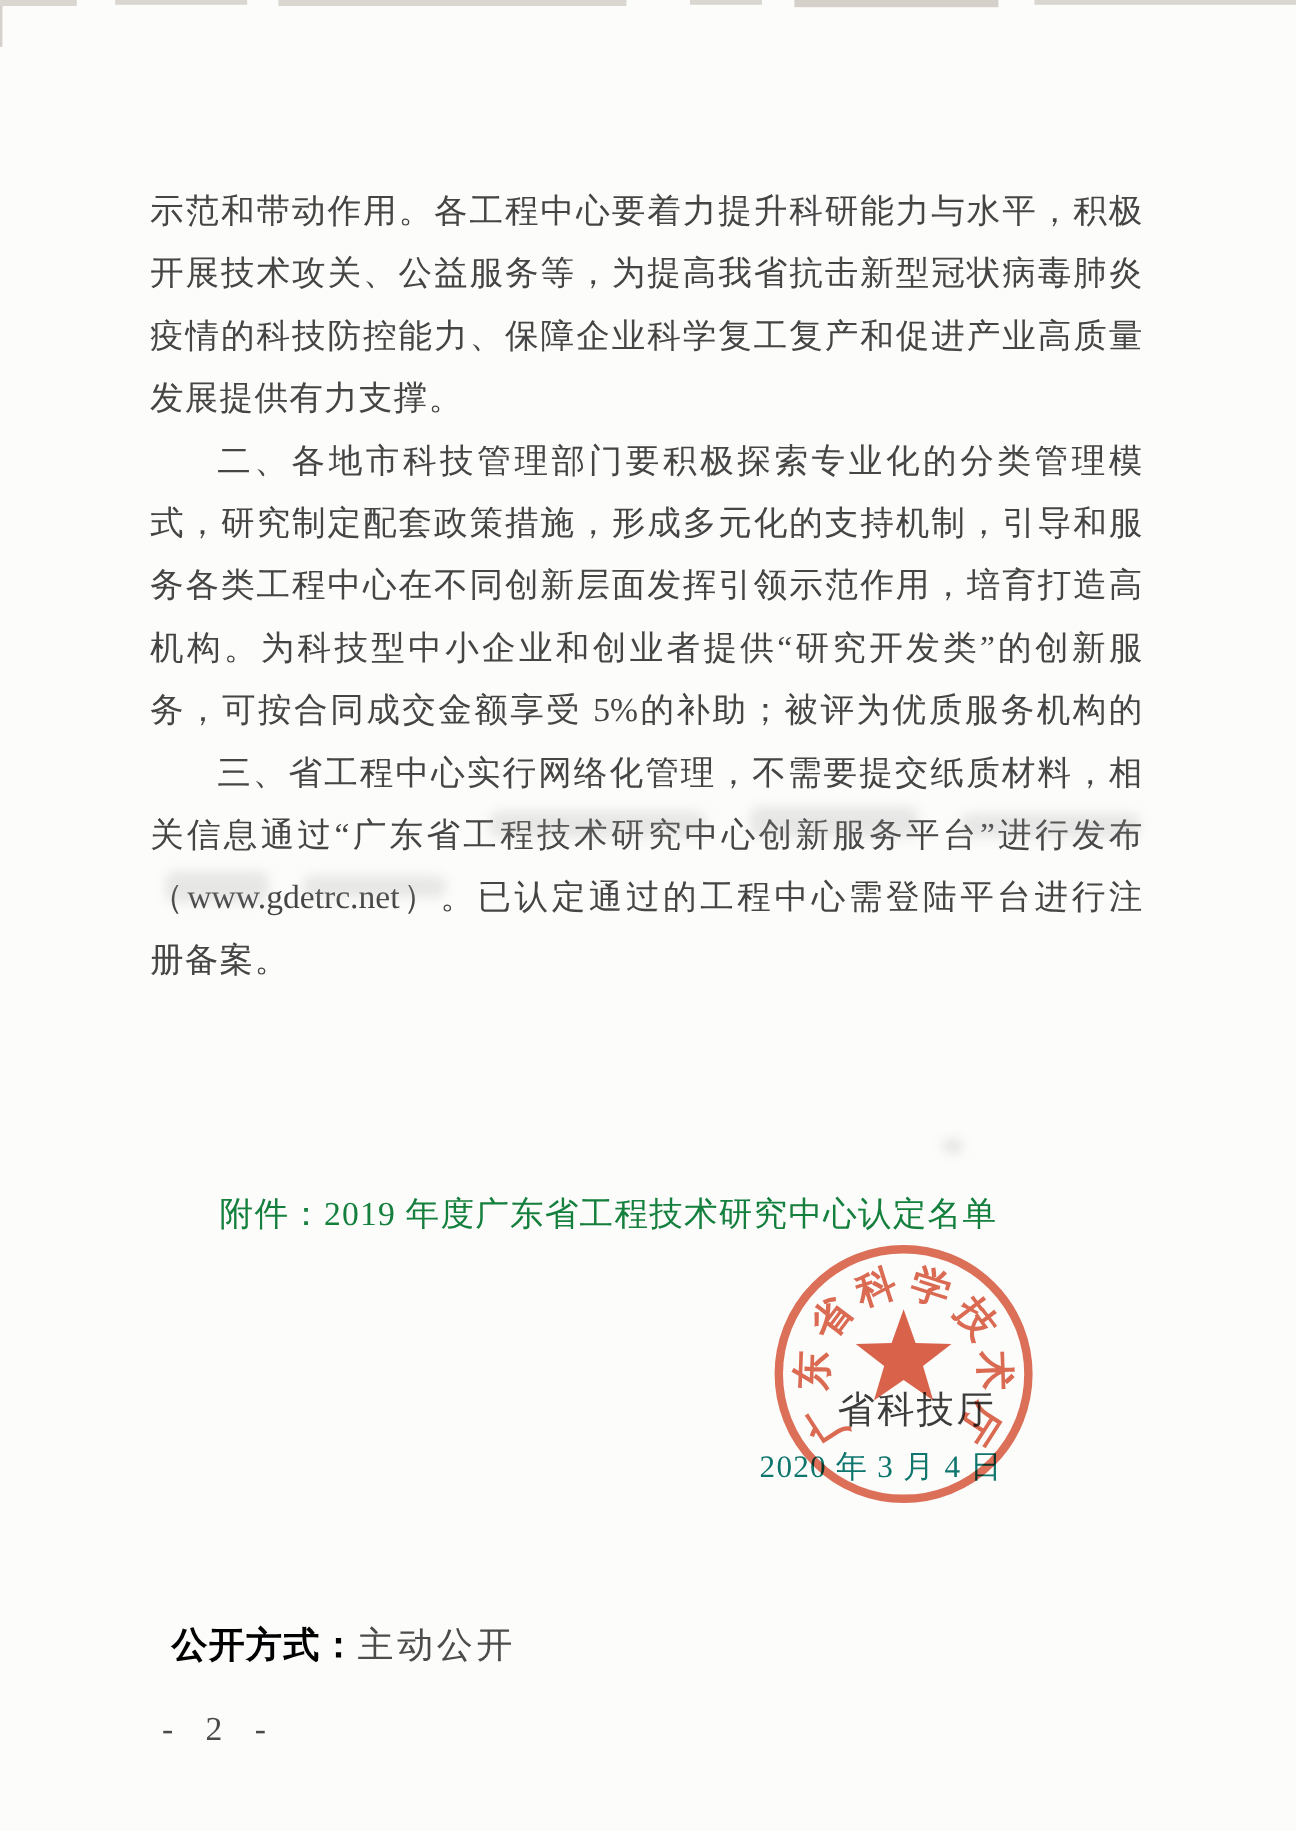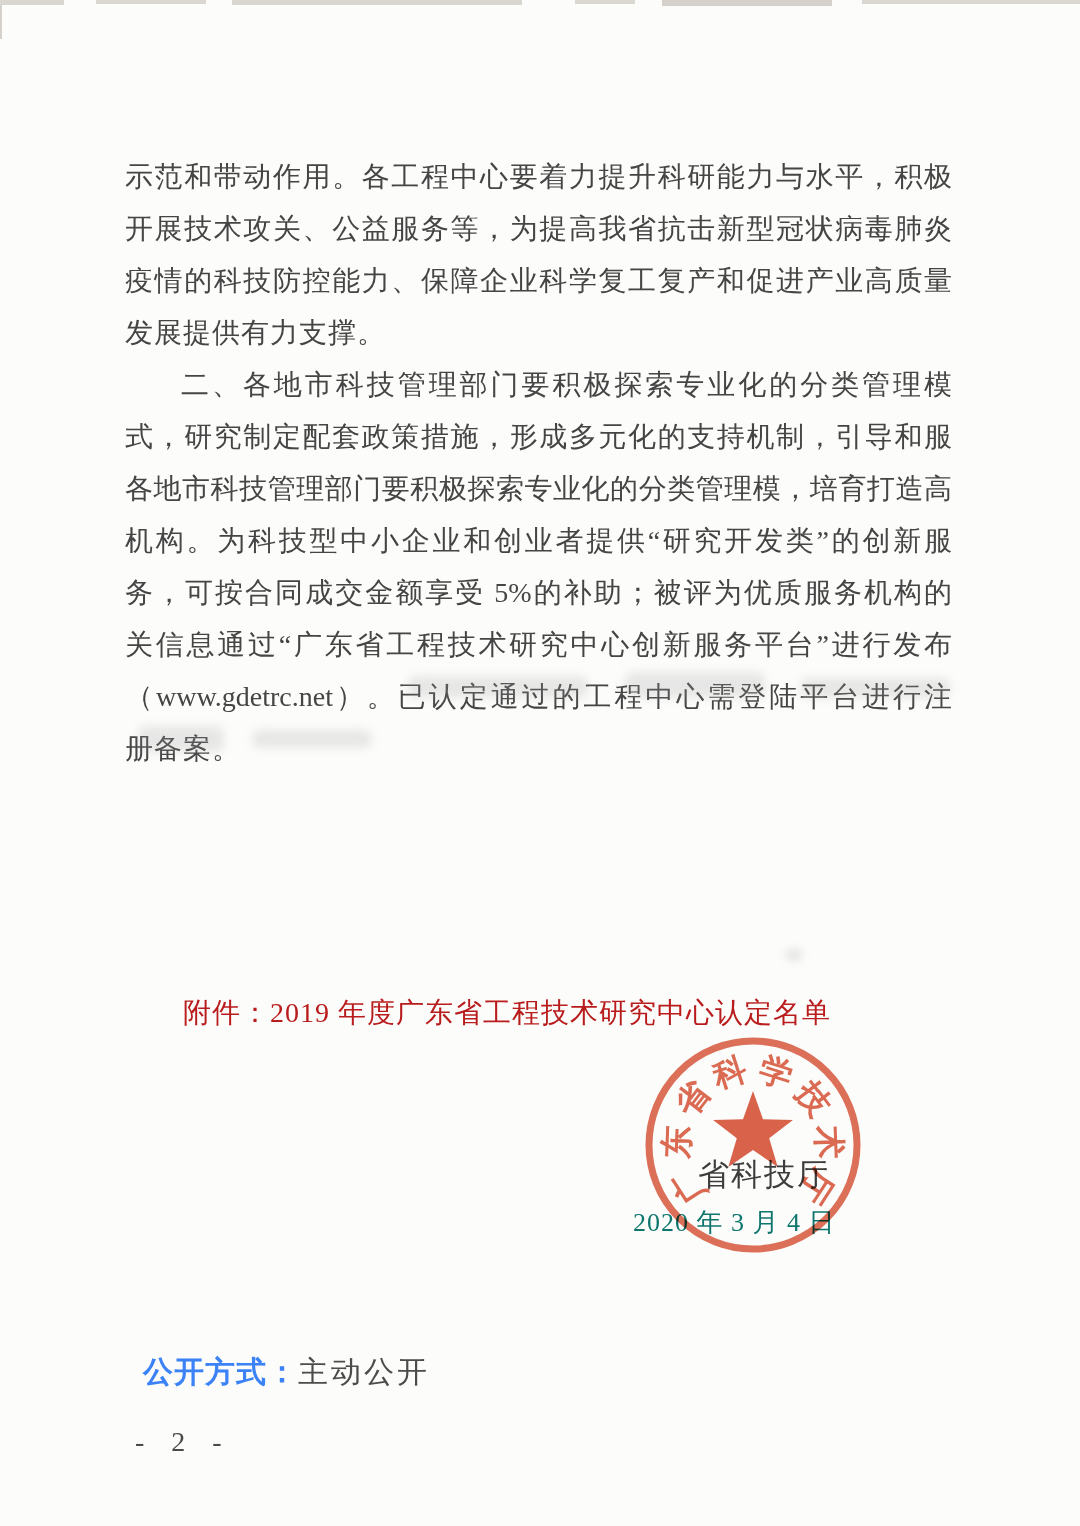--- a/index.html
+++ b/index.html
@@ -19,21 +19,21 @@
     height:52px; line-height:52px; font-size:28px;
     letter-spacing:0; color:#454545;
     text-align:justify; text-align-last:justify;
     white-space:nowrap;
   }
   .line.final { text-align:center; text-align-last:left; letter-spacing:1px; white-space:normal; }
   .line.indent { padding-left:56px; }
 
   .attachment {
     position:absolute; left:183px; top:987px; height:52px; line-height:52px;
-    font-size:28px; color:#b91c1c; letter-spacing:1px;
+    font-size:28px; color:#15803d; letter-spacing:1px;
   }
 
   .signer {
     position:absolute; left:698px; top:1155px; height:40px; line-height:40px;
     font-size:31px; color:#3c3c3c; letter-spacing:2px; z-index:2;text-align:center;
   }
   .sign-date {
     position:absolute; left:633px; top:1203px; height:40px; line-height:40px;
     font-size:26px; color:#0f766e; letter-spacing:1px; z-index:2;
   }
@@ -46,21 +46,21 @@
     font-family:"Liberation Serif","DejaVu Serif",serif;
     font-weight:bold;
   }
 
   .disclosure {
     position:absolute; left:143px; top:1352px; height:40px; line-height:40px;
     font-size:30px;
   }
   .disclosure .label {
     font-family:Liberation Serif, serif;
-    font-weight:bold; color:#3b82f6; letter-spacing:1px;
+    font-weight:bold; color:#000000; letter-spacing:1px;
   }
   .disclosure .value { color:#4c4c4c; letter-spacing:3px;font-family:Liberation Serif, serif; }
 
   .page-number {
     position:absolute; left:135px; top:1424px; height:36px; line-height:36px;
     font-size:28px; color:#4a4a4a; letter-spacing:10px;
   }
 
   
   .smudge {
@@ -82,24 +82,25 @@
   <div class="scan-left-edge"></div>
 
   <div class="body-block">
     <div class="line">示范和带动作用。各工程中心要着力提升科研能力与水平，积极</div>
     <div class="line">开展技术攻关、公益服务等，为提高我省抗击新型冠状病毒肺炎</div>
     <div class="line">疫情的科技防控能力、保障企业科学复工复产和促进产业高质量</div>
     <div class="line final">发展提供有力支撑。</div>
 
     <div class="line indent">二、各地市科技管理部门要积极探索专业化的分类管理模</div>
     <div class="line">式，研究制定配套政策措施，形成多元化的支持机制，引导和服</div>
-    <div class="line">各地市科技管理部门要积极探索专业化的分类管理模，培育打造高</div>
+    <div class="line">务各类工程中心在不同创新层面发挥引领示范作用，培育打造高</div>
     <div class="line">机构。为科技型中小企业和创业者提供“研究开发类”的创新服</div>
     <div class="line">务，可按合同成交金额享受 5%的补助；被评为优质服务机构的</div>
 
+    <div class="line indent">三、省工程中心实行网络化管理，不需要提交纸质材料，相</div>
     <div class="line">关信息通过“广东省工程技术研究中心创新服务平台”进行发布</div>
     <div class="line">（www.gdetrc.net）。已认定通过的工程中心需登陆平台进行注</div>
     <div class="line final">册备案。</div>
   </div>
 
   <div class="attachment">附件：2019 年度广东省工程技术研究中心认定名单</div>
 
   <div class="signer">省科技厅</div>
   <div class="sign-date">2020 年 3 月 4 日</div>
 

